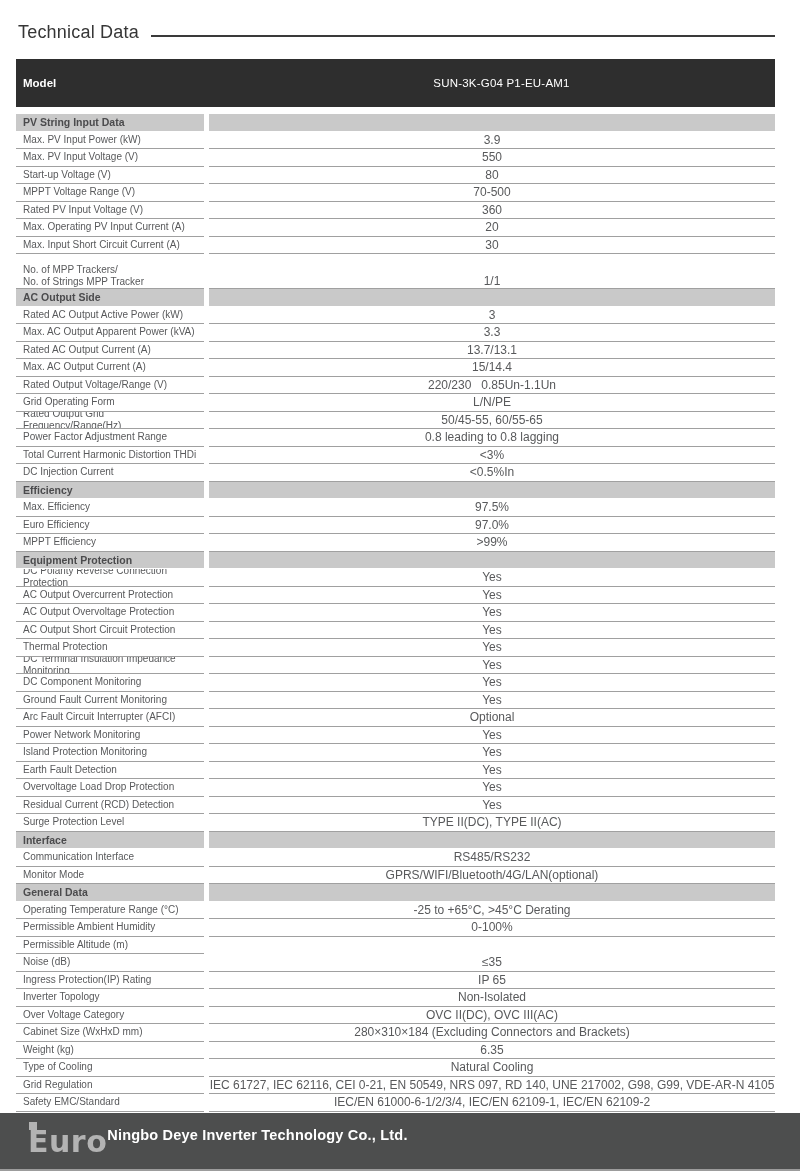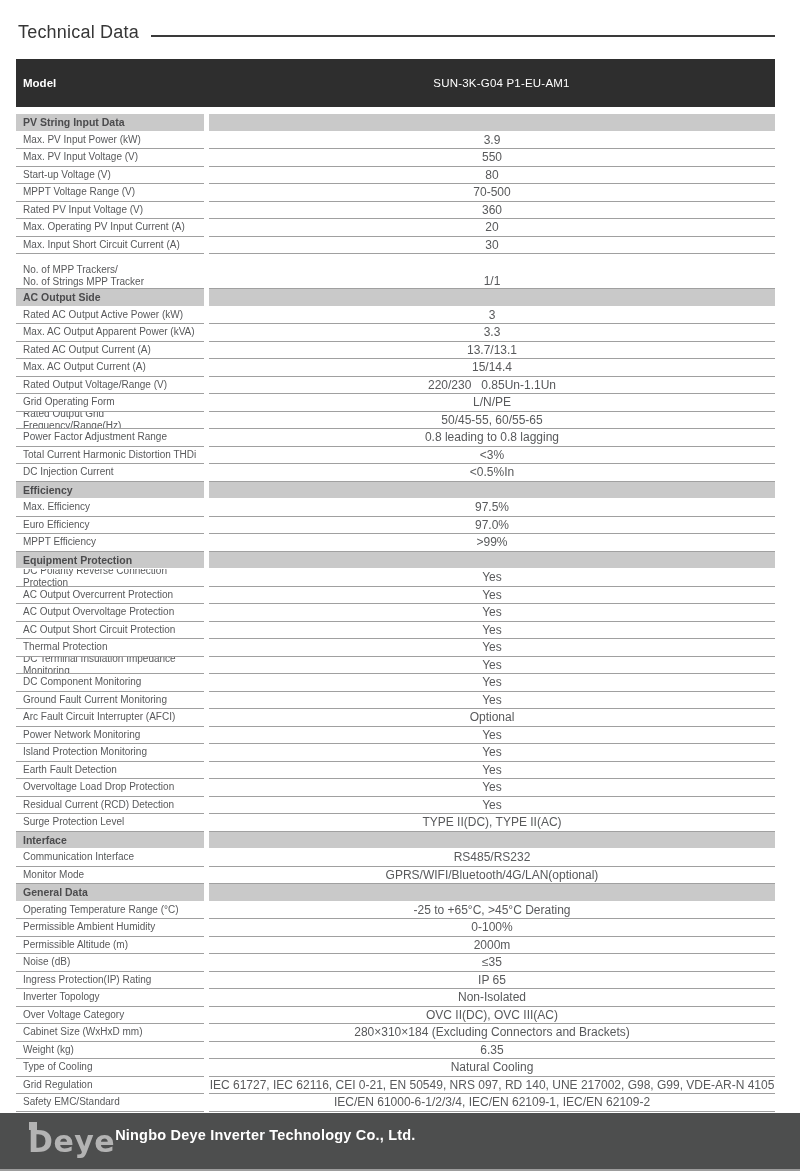--- a/index.html
+++ b/index.html
@@ -314,21 +314,20 @@
           <div class="cell value">-25 to +65°C, &gt;45°C Derating</div>
         </div>
         <div class="row">
           <div class="cell label">Permissible Ambient Humidity</div>
           <div class="gap"></div>
           <div class="cell value">0-100%</div>
         </div>
         <div class="row">
           <div class="cell label">Permissible Altitude (m)</div>
           <div class="gap"></div>
-          <div class="cell value">2000m</div>
         </div>
         <div class="row">
           <div class="cell label">Noise (dB)</div>
           <div class="gap"></div>
           <div class="cell value">≤35</div>
         </div>
         <div class="row">
           <div class="cell label">Ingress Protection(IP) Rating</div>
           <div class="gap"></div>
           <div class="cell value">IP 65</div>
@@ -367,18 +366,18 @@
           <div class="cell label">Safety EMC/Standard</div>
           <div class="gap"></div>
           <div class="cell value">IEC/EN 61000-6-1/2/3/4, IEC/EN 62109-1, IEC/EN 62109-2</div>
         </div>
       </div>
   </div>
 
   <div class="footer">
     <div class="logo">
       <span class="logo-dot"></span>
-      <span>Deye</span>
+      <span>Euro</span>
     </div>
     <div class="company">Ningbo Deye Inverter Technology Co., Ltd.</div>
   </div>
 
 </div>
 
 </body></html>

